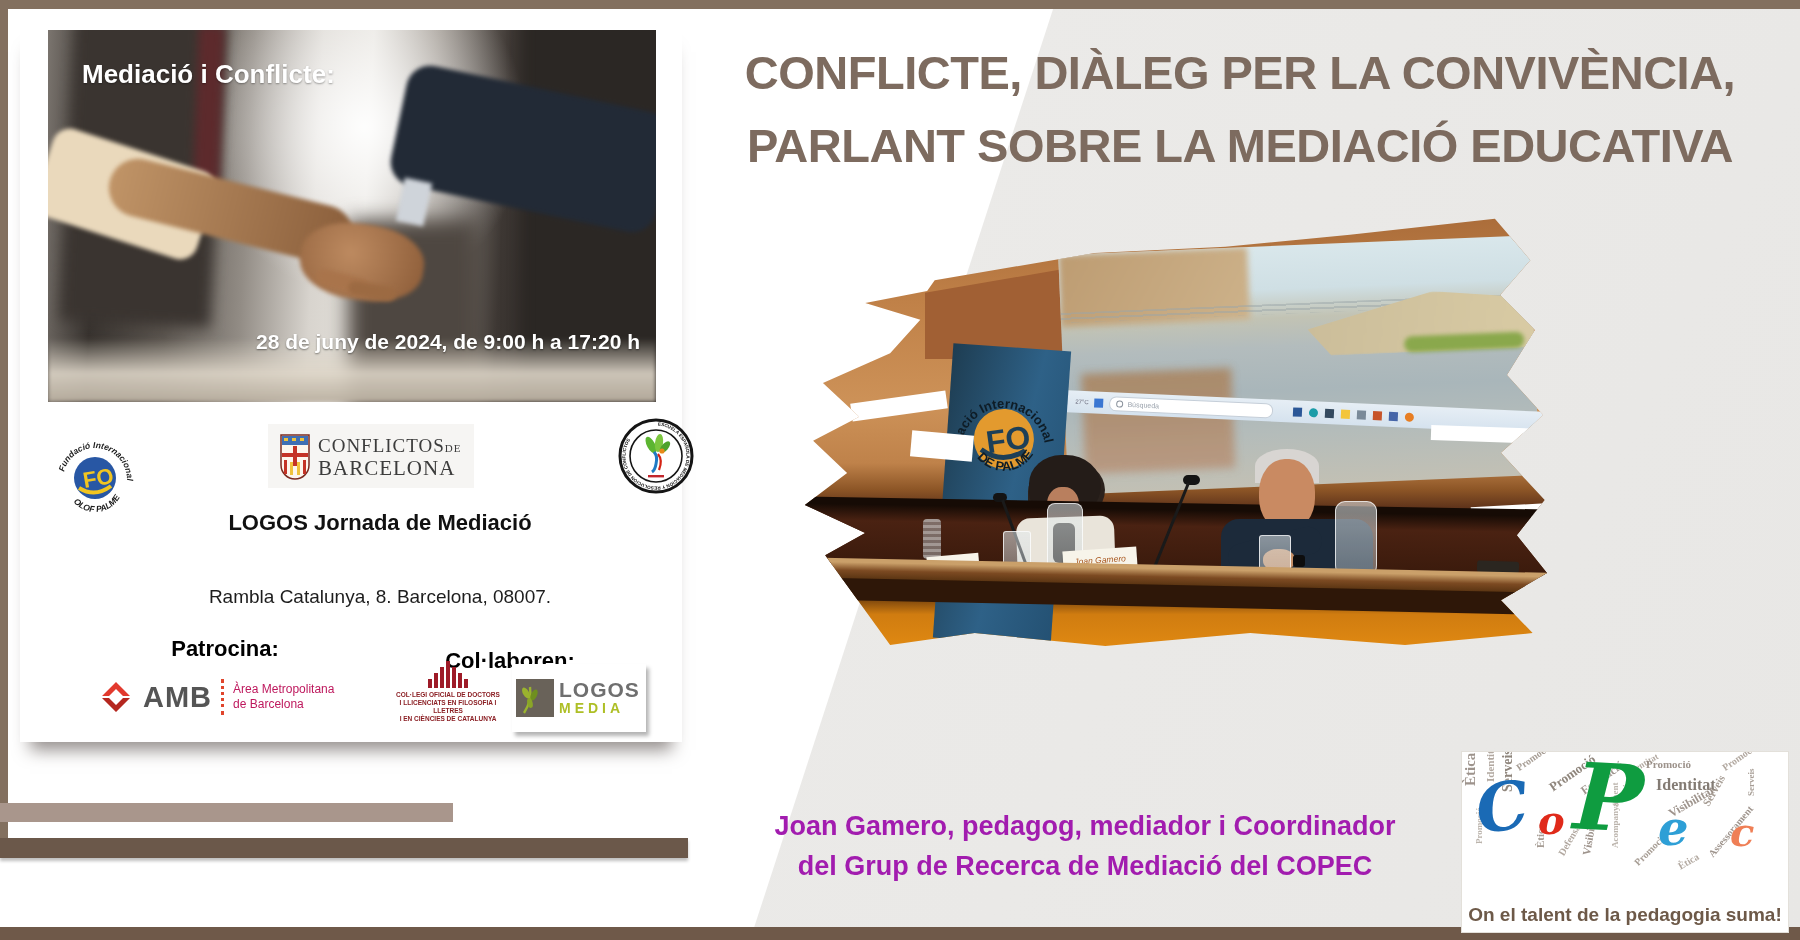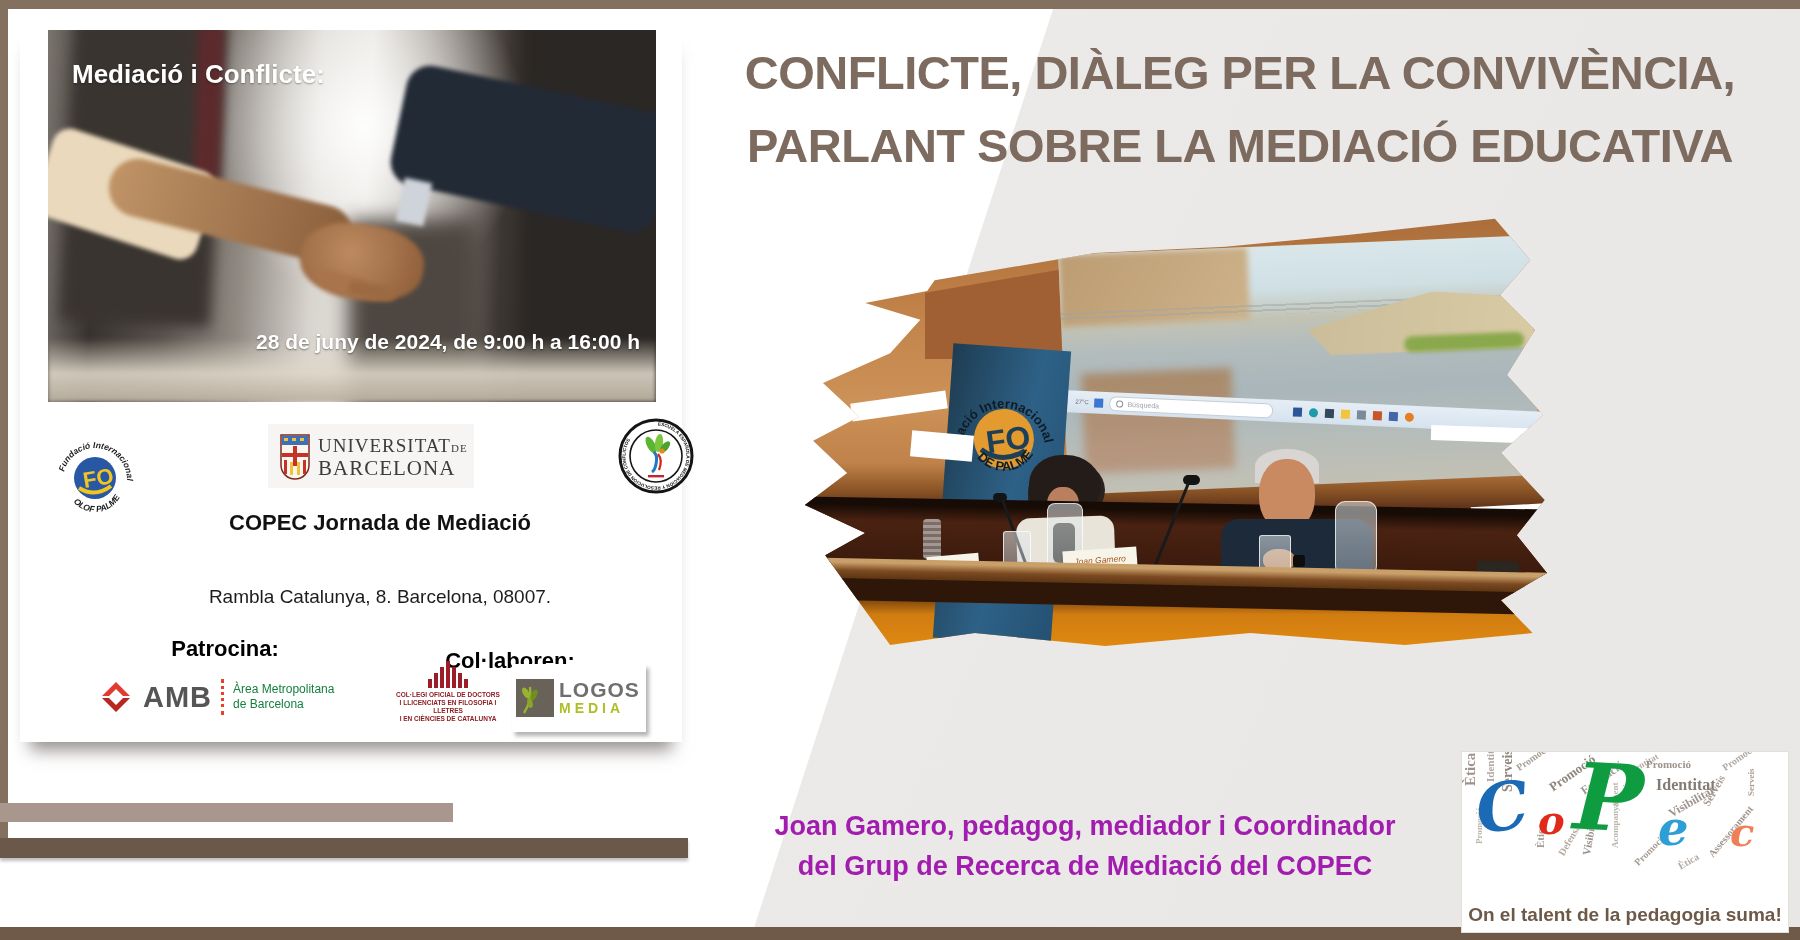--- a/index.html
+++ b/index.html
@@ -34,21 +34,21 @@
   .arm-left{left:58px;top:152px;width:250px;height:58px;border-radius:30px;transform:rotate(14deg);
             background:linear-gradient(90deg,#c09467,#8a5e3b);}
   .sleeve-right{left:348px;top:58px;width:270px;height:122px;background:#222a36;border-radius:24px;transform:rotate(12deg);}
   .cuff-right{left:352px;top:150px;width:28px;height:44px;background:#cfd4da;transform:rotate(12deg);}
   .hands-clasp{left:252px;top:194px;width:124px;height:76px;border-radius:45%;transform:rotate(8deg);
             background:radial-gradient(circle at 40% 40%,#bd8a60,#8a5a36);}
   .finger1{left:268px;top:244px;width:54px;height:16px;border-radius:8px;background:#a9744b;transform:rotate(14deg);}
   .finger2{left:300px;top:254px;width:48px;height:14px;border-radius:8px;background:#9c6a42;transform:rotate(10deg);}
   .hs-table{left:0;bottom:0;width:100%;height:64px;filter:blur(2px);
             background:linear-gradient(180deg,rgba(220,212,198,0),rgba(222,214,200,.9) 55%,rgba(185,175,160,.95));}
-  .hs-title{left:24px;top:26px;color:#fff;font-weight:bold;font-size:26px;line-height:37px;z-index:5;
+  .hs-title{left:34px;top:26px;color:#fff;font-weight:bold;font-size:26px;line-height:37px;z-index:5;
             text-shadow:0 1px 2px rgba(0,0,0,.35);}
   .hs-date{right:16px;top:300px;color:#fff;font-weight:bold;font-size:21px;z-index:5;
            text-shadow:0 1px 2px rgba(0,0,0,.45);}
 
   
   .olof-logo{left:33px;top:412px;width:84px;height:84px;}
   .ub-box{left:248px;top:400px;width:206px;height:64px;background:#f6f5f3;}
   .ub-logo{left:260px;top:408px;width:190px;height:50px;display:flex;align-items:center;gap:8px;}
   .ub-text{font-family:"Liberation Serif",serif;color:#3c3c3c;line-height:20px;letter-spacing:1px;}
   .ub-l1{font-size:19px;} .ub-de{font-size:11px;} .ub-l2{font-size:21px;}
@@ -58,21 +58,21 @@
   .jornada{top:486px;font-size:22px;font-weight:bold;}
   .venue{top:524px;font-size:22px;color:#1d1d1d;}
   .address{top:562px;font-size:19px;color:#1d1d1d;}
   .lbl{font-size:22px;font-weight:bold;color:#000;}
   .lbl-patrocina{left:120px;top:612px;width:170px;text-align:center;}
   .lbl-collab{left:390px;top:604px;width:200px;text-align:center;margin-top:20px;}
 
   .amb-logo{left:78px;top:655px;display:flex;align-items:center;gap:9px;}
   .amb-name{font-size:29px;font-weight:bold;color:#555;letter-spacing:1px;}
   .amb-div{width:0;height:36px;border-left:3px dotted #e0452c;}
-  .amb-desc{font-size:12px;color:#15803d;line-height:15px;}
+  .amb-desc{font-size:12px;color:#be185d;line-height:15px;}
   .cdl-logo{left:368px;top:636px;width:120px;text-align:center;}
   .cdl-bars{display:flex;justify-content:center;align-items:flex-end;gap:2px;height:28px;margin-bottom:3px;}
   .cdl-bars i{display:block;width:4px;background:#9e1b28;}
   .cdl-txt{font-size:6.5px;line-height:8px;color:#8b1f24;font-weight:bold;}
   .lm-box{left:492px;top:640px;width:126px;height:60px;background:#fff;box-shadow:3px 4px 4px rgba(0,0,0,.3);
           display:flex;align-items:center;gap:5px;padding:4px;}
   .lm-name{font-size:21px;font-weight:bold;color:#6f6f6f;line-height:20px;letter-spacing:1px;}
   .lm-sub{font-size:14px;color:#aebf26;letter-spacing:4px;font-weight:bold;}
 
   
@@ -188,21 +188,21 @@
       <div class="abs shape arm-left"></div>
       <div class="abs shape sleeve-right"></div>
       <div class="abs shape cuff-right"></div>
       <div class="abs shape hands-clasp"></div>
       <div class="abs shape finger1"></div>
       <div class="abs shape finger2"></div>
       <div class="abs hs-table"></div>
       <div class="abs hs-title">
         <div>Mediació i Conflicte:</div>
       </div>
-      <div class="abs hs-date">28 de juny de 2024, de 9:00 h a 16:00 h</div>
+      <div class="abs hs-date">28 de juny de 2024, de 9:00 h a 17:20 h</div>
     </div>
 
     <svg class="abs olof-logo" viewBox="0 0 84 84">
       <defs>
         <path id="olofTop" d="M 10,44 A 32,32 0 0 1 74,44"></path>
         <path id="olofBot" d="M 14,48 A 28,28 0 0 0 70,48"></path>
       </defs>
       <circle cx="42" cy="42" r="41" fill="#fff"></circle>
       <text font-size="8.5" font-weight="bold" font-style="italic" fill="#1a1a1a">
         <textPath href="#olofTop" startOffset="8%">Fundació Internacional</textPath>
@@ -224,21 +224,21 @@
           <rect x="12" y="4" width="4" height="3" fill="#f0c33c"></rect>
           <rect x="20" y="4" width="4" height="3" fill="#f0c33c"></rect>
         <rect x="13" y="12" width="4" height="20" fill="#c43327"></rect>
         <rect x="2" y="19" width="26" height="4" fill="#c43327"></rect>
         <rect x="4" y="26" width="3" height="14" fill="#c43327"></rect>
           <rect x="10" y="28" width="3" height="13" fill="#f0c33c"></rect>
         <rect x="17" y="28" width="3" height="13" fill="#f0c33c"></rect>
           <rect x="23" y="26" width="3" height="14" fill="#c43327"></rect>
       </svg>
       <div class="ub-text">
-        <div><span class="ub-l1">UNIVERSITAT</span><span class="ub-de">DE</span></div>
+        <div><span class="ub-l1">CONFLICTOS</span><span class="ub-de">DE</span></div>
         <div class="ub-l2">BARCELONA</div>
       </div>
     </div>
 
     <svg class="abs eemc-logo" viewBox="0 0 76 76">
       <defs>
           <path id="eemcRing" d="M 38,7.5 A 30.5,30.5 0 1 1 37.9,7.5"></path>
         </defs>
       <circle cx="38" cy="38" r="36" fill="#fff" stroke="#151515" stroke-width="3"></circle>
       <circle cx="38" cy="38" r="26" fill="#fff" stroke="#151515" stroke-width="1.6"></circle>
@@ -247,21 +247,21 @@
       </text>
       <ellipse cx="33" cy="27" rx="4" ry="9" fill="#5cb531" transform="rotate(-28 33 27)"></ellipse>
       <ellipse cx="41" cy="25" rx="4" ry="9" fill="#7cc63f" transform="rotate(8 41 25)"></ellipse>
       <ellipse cx="47" cy="29" rx="3.4" ry="7" fill="#4ea22b" transform="rotate(40 47 29)"></ellipse>
       <path d="M 36,34 q 4,4 2,12 q -1,6 -4,8" stroke="#1f7ac4" stroke-width="3" fill="none"></path>
       <path d="M 40,36 q 5,6 1,16" stroke="#d42313" stroke-width="2.2" fill="none"></path>
       <circle cx="44" cy="33" r="2.6" fill="#e88a1a"></circle>
       <rect x="30" y="57" width="16" height="2.4" fill="#c2272d"></rect>
     </svg>
 
-    <div class="abs center-col jornada">COPEC Jornada de Mediació</div>
+    <div class="abs center-col jornada">LOGOS Jornada de Mediació</div>
     <div class="abs center-col address">Rambla Catalunya, 8. Barcelona, 08007.</div>
 
     <div class="abs lbl lbl-patrocina">Patrocina:</div>
     <div class="abs lbl lbl-collab">Col·laboren:</div>
 
     <div class="abs amb-logo">
       <svg width="36" height="36" viewBox="0 0 36 36">
         <polygon points="18,3 32,17 25,17 18,10 11,17 4,17" fill="#e23a2e"></polygon>
         <polygon points="18,33 4,19 11,19 18,26 25,19 32,19" fill="#b5271f"></polygon>
       </svg>

